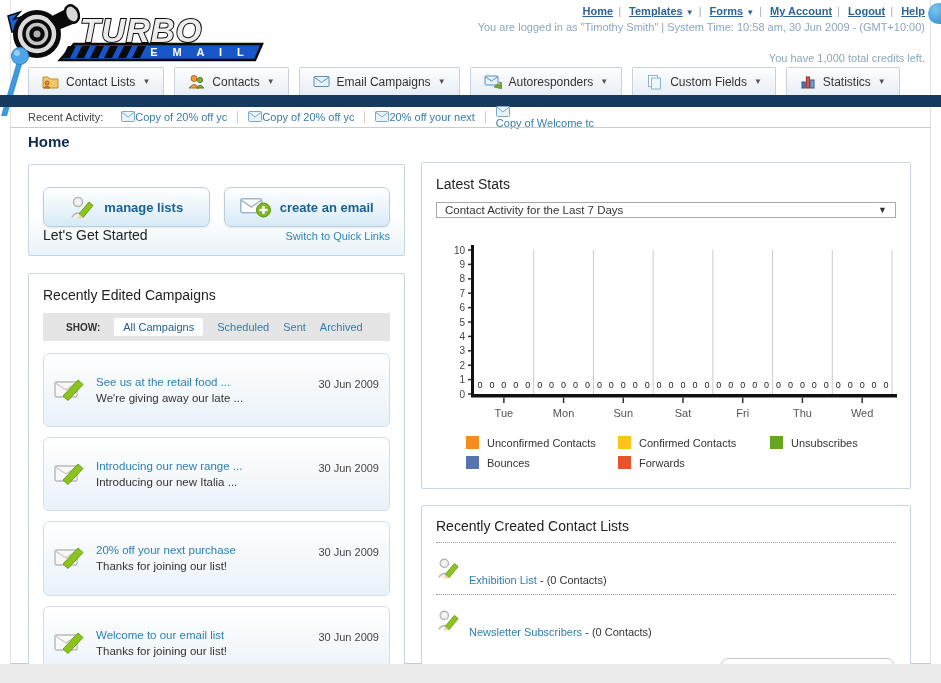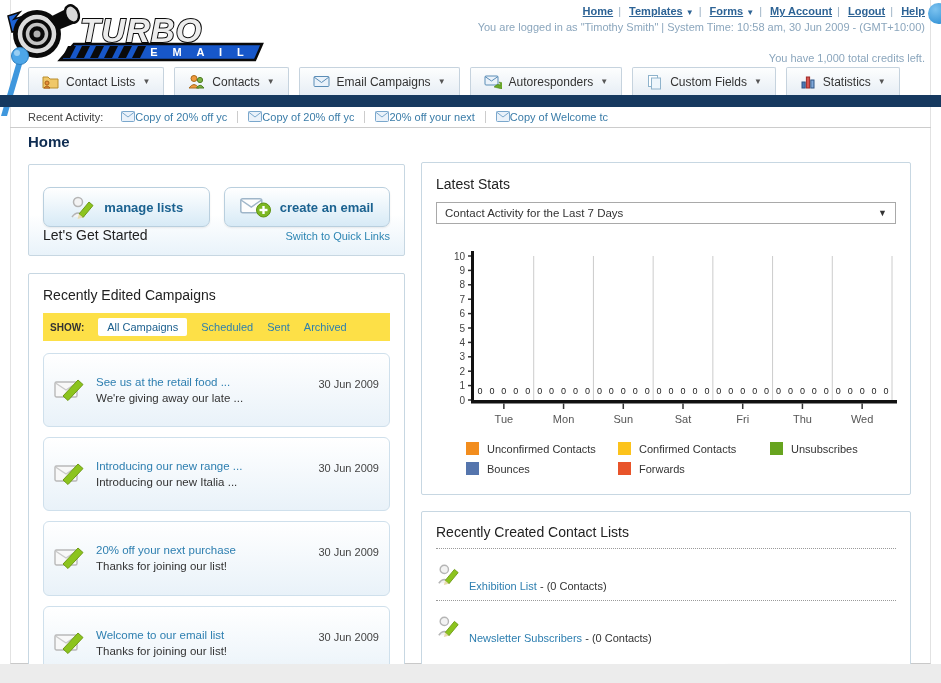--- a/index.html
+++ b/index.html
@@ -31,21 +31,21 @@
   .tab { display:flex; align-items:center; gap:7px; height:28px; padding:0 13px;
     background:linear-gradient(#fdfefe,#e7eef5); border:1px solid #c6d3de; border-bottom:none;
     border-radius:2px 2px 0 0; font-size:12px; color:#333; cursor:pointer; }
   .tab .dd { font-size:8px; color:#555; }
 
   #navy-bar { position:absolute; left:0; right:0; top:95px; height:12px; background:#16395f; }
 
   
   #recent-activity { position:absolute; left:28px; top:107px; height:20px; display:flex; align-items:center; font-size:11px; color:#555; }
   #recent-activity .ra-item { display:flex; padding:0 10px; border-right:1px solid #ccc; max-width:148px; cursor:pointer; }
-  #recent-activity .ra-item:last-child { border-right:none; }
+  #recent-activity .ra-item:last-child { border-right:none;flex-direction:column; }
   #recent-activity .ra-item span { color:#3a7ca8; white-space:nowrap; overflow:hidden; }
   #ra-label { margin-right:8px; color:#444; }
   #activity-sep { position:absolute; left:10px; right:10px; top:127px; border-top:1px solid #ccc; }
 
   #page-title { position:absolute; left:28px; top:133px; font-size:15px; font-weight:bold; color:#0f2d52; }
 
   
   #left-col  { position:absolute; left:28px;  top:164px; width:377px; display:flex; flex-direction:column; }
   #right-col { position:absolute; left:421px; top:162px; width:490px; display:flex; flex-direction:column; gap:16px; }
 
@@ -56,41 +56,41 @@
   #get-started { background:linear-gradient(#ffffff 55%, #e9f3fa); }
   #gs-head { display:flex; justify-content:space-between; align-items:baseline; }
   #gs-head a { font-size:11px; color:#2e86b3; cursor:pointer; text-decoration:none; }
   #gs-buttons { display:flex; gap:14px; margin-top:10px; }
   .big-btn { flex:1; display:flex; align-items:center; justify-content:center; gap:9px; height:40px;
     background:linear-gradient(#ffffff,#d7eaf6); border:1px solid #b9cfde; border-radius:7px;
     font-size:13px; font-weight:bold; color:#1b6290; cursor:pointer; box-shadow:0 1px 2px rgba(0,0,0,.08); }
 
   
   #campaigns { margin-top:17px; }
-  #show-bar { margin-top:9px; background:#fde047; padding:5px 7px; display:flex; align-items:center; gap:14px; font-size:11px; }
+  #show-bar { margin-top:9px; background:#e5e5e5; padding:5px 23px; display:flex; align-items:center; gap:14px; font-size:11px; }
   #show-bar .show-label { font-size:10px; font-weight:bold; color:#333; }
   #show-bar .show-tab { color:#2d7fae; cursor:pointer; }
   #show-bar .show-tab.active { background:#fff; padding:3px 9px; border-radius:2px; color:#1b5f8e; }
   #campaign-list { margin-top:12px; }
   .camp-card { display:flex; align-items:center; gap:10px; padding:20px 10px; min-height:44px;
     border:1px solid #cfe0ec; border-radius:6px; background:linear-gradient(#ffffff,#e9f2f9); margin-bottom:10px; }
   .camp-main { flex:1; line-height:1.4; }
   .camp-title { font-size:11.5px; color:#2e7fb0; cursor:pointer; }
   .camp-sub { font-size:11.5px; color:#333; }
   .camp-date { font-size:11px; color:#444; align-self:flex-start; padding-top:4px; }
   #view-all-row { display:flex; justify-content:flex-end; margin-top:4px; margin-right:4px; }
 
   .pill-btn { display:inline-flex; align-items:center; gap:9px; padding:12px 13px;
     background:linear-gradient(#ffffff,#eeeeee); border:1px solid #c9c9c9; border-radius:7px;
     font-size:12px; font-weight:bold; color:#2d6e9e; cursor:pointer; box-shadow:0 1px 2px rgba(0,0,0,.15); }
   .arrow-circle { width:17px; height:17px; border-radius:50%; display:flex; align-items:center; justify-content:center;
     background:radial-gradient(circle at 35% 30%, #ffd24d, #f09a12); color:#fff; font-size:11px; font-weight:bold; }
 
   
-  #stats-select { margin-top:9px; height:22px; border:1px solid #a9a9a9; background:#fff;
+  #stats-select { margin-top:9px; height:16px; border:1px solid #a9a9a9; background:#fff;
     display:flex; align-items:center; justify-content:space-between; padding:0 8px;
     font-size:11.5px; color:#333; cursor:pointer; }
   #stats-select .dd { font-size:9px; color:#333; }
   #chart-wrap { margin-top:26px; }
   #chart-legend { margin-left:30px; margin-top:2px; display:flex; flex-wrap:wrap; width:465px; }
   .leg-item { width:152px; display:flex; align-items:center; gap:8px; font-size:11px; color:#333; margin-bottom:7px; }
   .leg-swatch { width:13px; height:13px; flex:0 0 13px; }
 
   
   #contact-lists .cl-item { display:flex; align-items:center; gap:9px; padding:6px 0; border-top:1px dotted #9a9a9a; margin-top:2px; }

